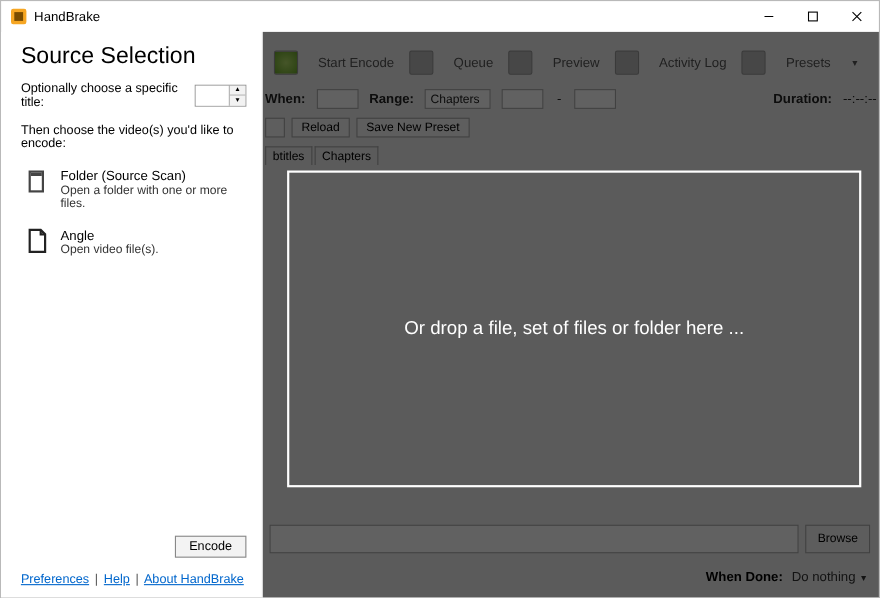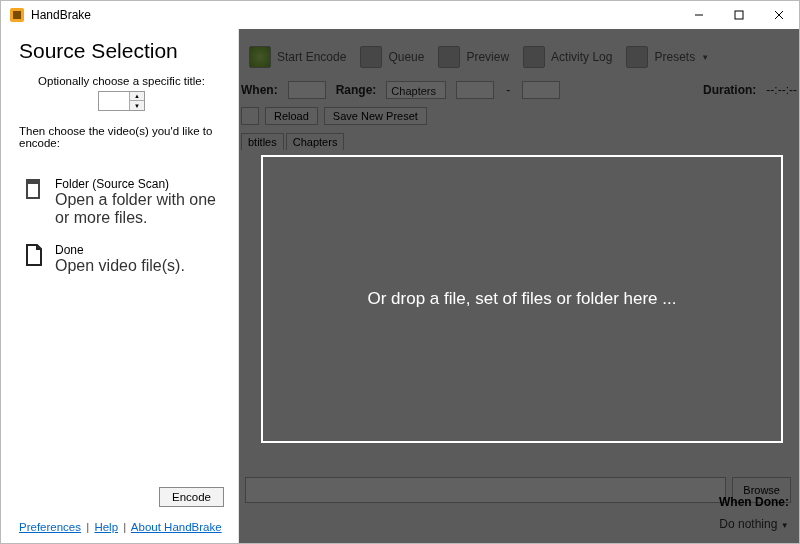--- a/index.html
+++ b/index.html
@@ -8,63 +8,63 @@
   .titlebar { height: 28px; display: flex; align-items: center; justify-content: space-between; padding: 0 0 0 8px; font-size: 12px; }
   .titlebar-left { display: flex; align-items: center; gap: 6px; justify-content: center; }
   .appicon { width: 16px; height: 16px; }
   .winbtns { display: flex; }
   .winbtn { width: 40px; height: 28px; display: flex; align-items: center; justify-content: center; }
   .body { flex: 1; display: flex; position: relative; border-radius: 29px; }
 
   
   .panel { width: 238px; height: 100%; background: #fff; border-right: 1px solid #e3e3e3; padding: 10px 14px 10px 18px; display: flex; flex-direction: column; }
   .panel h1 { font-size: 21px; font-weight: 400; margin-bottom: 12px; }
-  .panel .row-title { display: flex; align-items: center; gap: 4px; font-size: 11.5px; margin-bottom: 14px; flex-direction: column; }
+  .panel .row-title { display: flex; align-items: center; gap: 4px; font-size: 11.5px; margin-bottom: 14px; }
   .spin { display: inline-flex; align-items: stretch; border: 1px solid #999; height: 20px; }
   .spin input { width: 30px; border: none; font-size: 11px; padding: 0 3px; outline: none; }
   .spin .spinbtns { display: flex; flex-direction: column; border-left: 1px solid #aaa; }
   .spin .spinbtns div { width: 14px; height: 9px; display:flex; align-items:center; justify-content:center; font-size:6px; background:#f2f2f2; }
   .spin .spinbtns div:first-child { border-bottom:1px solid #aaa; }
-  .panel .subtitle { font-size: 11.5px; margin-bottom: 22px; }
+  .panel .subtitle { font-size: 11.5px; margin-bottom: 10px; }
   .srcopt { display: flex; gap: 10px; padding: 6px 0 10px 4px; cursor: pointer; }
   .srcopt .icon { width: 22px; height: 26px; flex-shrink:0; display:flex; align-items:flex-start; justify-content:center; }
   .srcopt .lbl1 { font-size: 12px; }
-  .srcopt .lbl2 { font-size: 16px; color: #333; }
+  .srcopt .lbl2 { font-size: 11px; color: #333; }
   .panel-spacer { flex: 1; }
   .btn-cancel { align-self: flex-end; font-size: 11.5px; padding: 3px 12px; border: 1px solid #888; background: #f3f3f3; margin-bottom: 10px; }
   .links { font-size: 11.5px; margin-top: 4px; }
   .links a { color: #0066cc; text-decoration: underline; }
   .links .sep { color: #555; padding: 0 2px; }
 
   
   .backdrop { flex:1; position:relative; background:#f0f0f0; }
   .dim { position:absolute; inset:0; background: rgba(0,0,0,.62); }
 
   .toolbar { height: 40px; display:flex; align-items:center; gap:14px; padding: 0 10px; font-size:12px; color:#333; margin-top:8px;}
-  .tbtn { display:flex; align-items:center; gap:6px; color:#555; }
+  .tbtn { display:flex; align-items:center; gap:18px; color:#555; }
   .tbicon { width:22px; height:22px; background:#bbb; border:1px solid #999; border-radius:2px; }
   .green { background: radial-gradient(circle,#b7e06b,#6ca92b); }
 
   .propsrow { display:flex; align-items:center; gap:10px; font-size:12px; color:#222; padding: 4px 2px; }
   .propsrow strong { font-weight:600; }
   .propsrow .field { background:#fff; border:1px solid #aaa; height:18px; min-width:38px; display:inline-block; }
   .propsrow .dash { padding:0 2px; }
 
   .presetrow { display:flex; align-items:flex-end; gap:6px; padding:4px 2px; }
   .presetrow .minibtn { font-size:11px; padding:2px 8px; border:1px solid #aaa; background:#f6f6f6; }
   .presetrow .sq { width:18px; height:18px; border:1px solid #aaa; background:#f6f6f6; }
 
   .tabs { display:flex; gap:2px; padding:4px 0 0 2px; font-size:11px; }
   .tabs span { padding:2px 6px; border:1px solid #aaa; background:#eee; border-bottom:none; }
 
   .browse-row { position:absolute; bottom:40px; left:6px; right:8px; height:26px; display:flex; gap:6px; }
   .browse-row .path { flex:1; border:1px solid #aaa; background:#fff; }
   .browse-row .browse { font-size:11px; padding:2px 10px; border:1px solid #aaa; background:#f3f3f3; }
 
-  .donerow { position:absolute; bottom:12px; right:10px; font-size:12px; display:flex; gap:8px; align-items:center;flex-direction:column; }
+  .donerow { position:absolute; bottom:12px; right:10px; font-size:12px; display:flex; gap:8px; align-items:center; }
   .donerow strong { font-weight:600; }
   .donerow .dd { color:#333; }
 
   
   .dropzone { position:absolute; left:22px; right:16px; top:126px; bottom:100px; border:2px solid #fff; display:flex; align-items:center; justify-content:center; }
   .dropzone span { color:#fff; font-size:17px; font-weight:400; }
 
   svg { display:block; }
 </style>
 </head>
@@ -135,21 +135,21 @@
       </div>
 
       <div class="srcopt">
         <span class="icon">
           <svg width="20" height="24" viewBox="0 0 20 24">
               <path d="M3 2 h10 l4 4 v16 h-14 z" fill="none" stroke="#222" stroke-width="2"></path>
               <path d="M13 2 v4 h4" fill="none" stroke="#222" stroke-width="2"></path>
             </svg>
         </span>
         <div>
-          <div class="lbl1">Done</div>
+          <div class="lbl1">Angle</div>
           <div class="lbl2">Open video file(s).</div>
         </div>
       </div>
 
       <div class="panel-spacer"></div>
 
       <button class="btn-cancel">Encode</button>
 
       <div class="links">
         <a href="#">Preferences</a>

